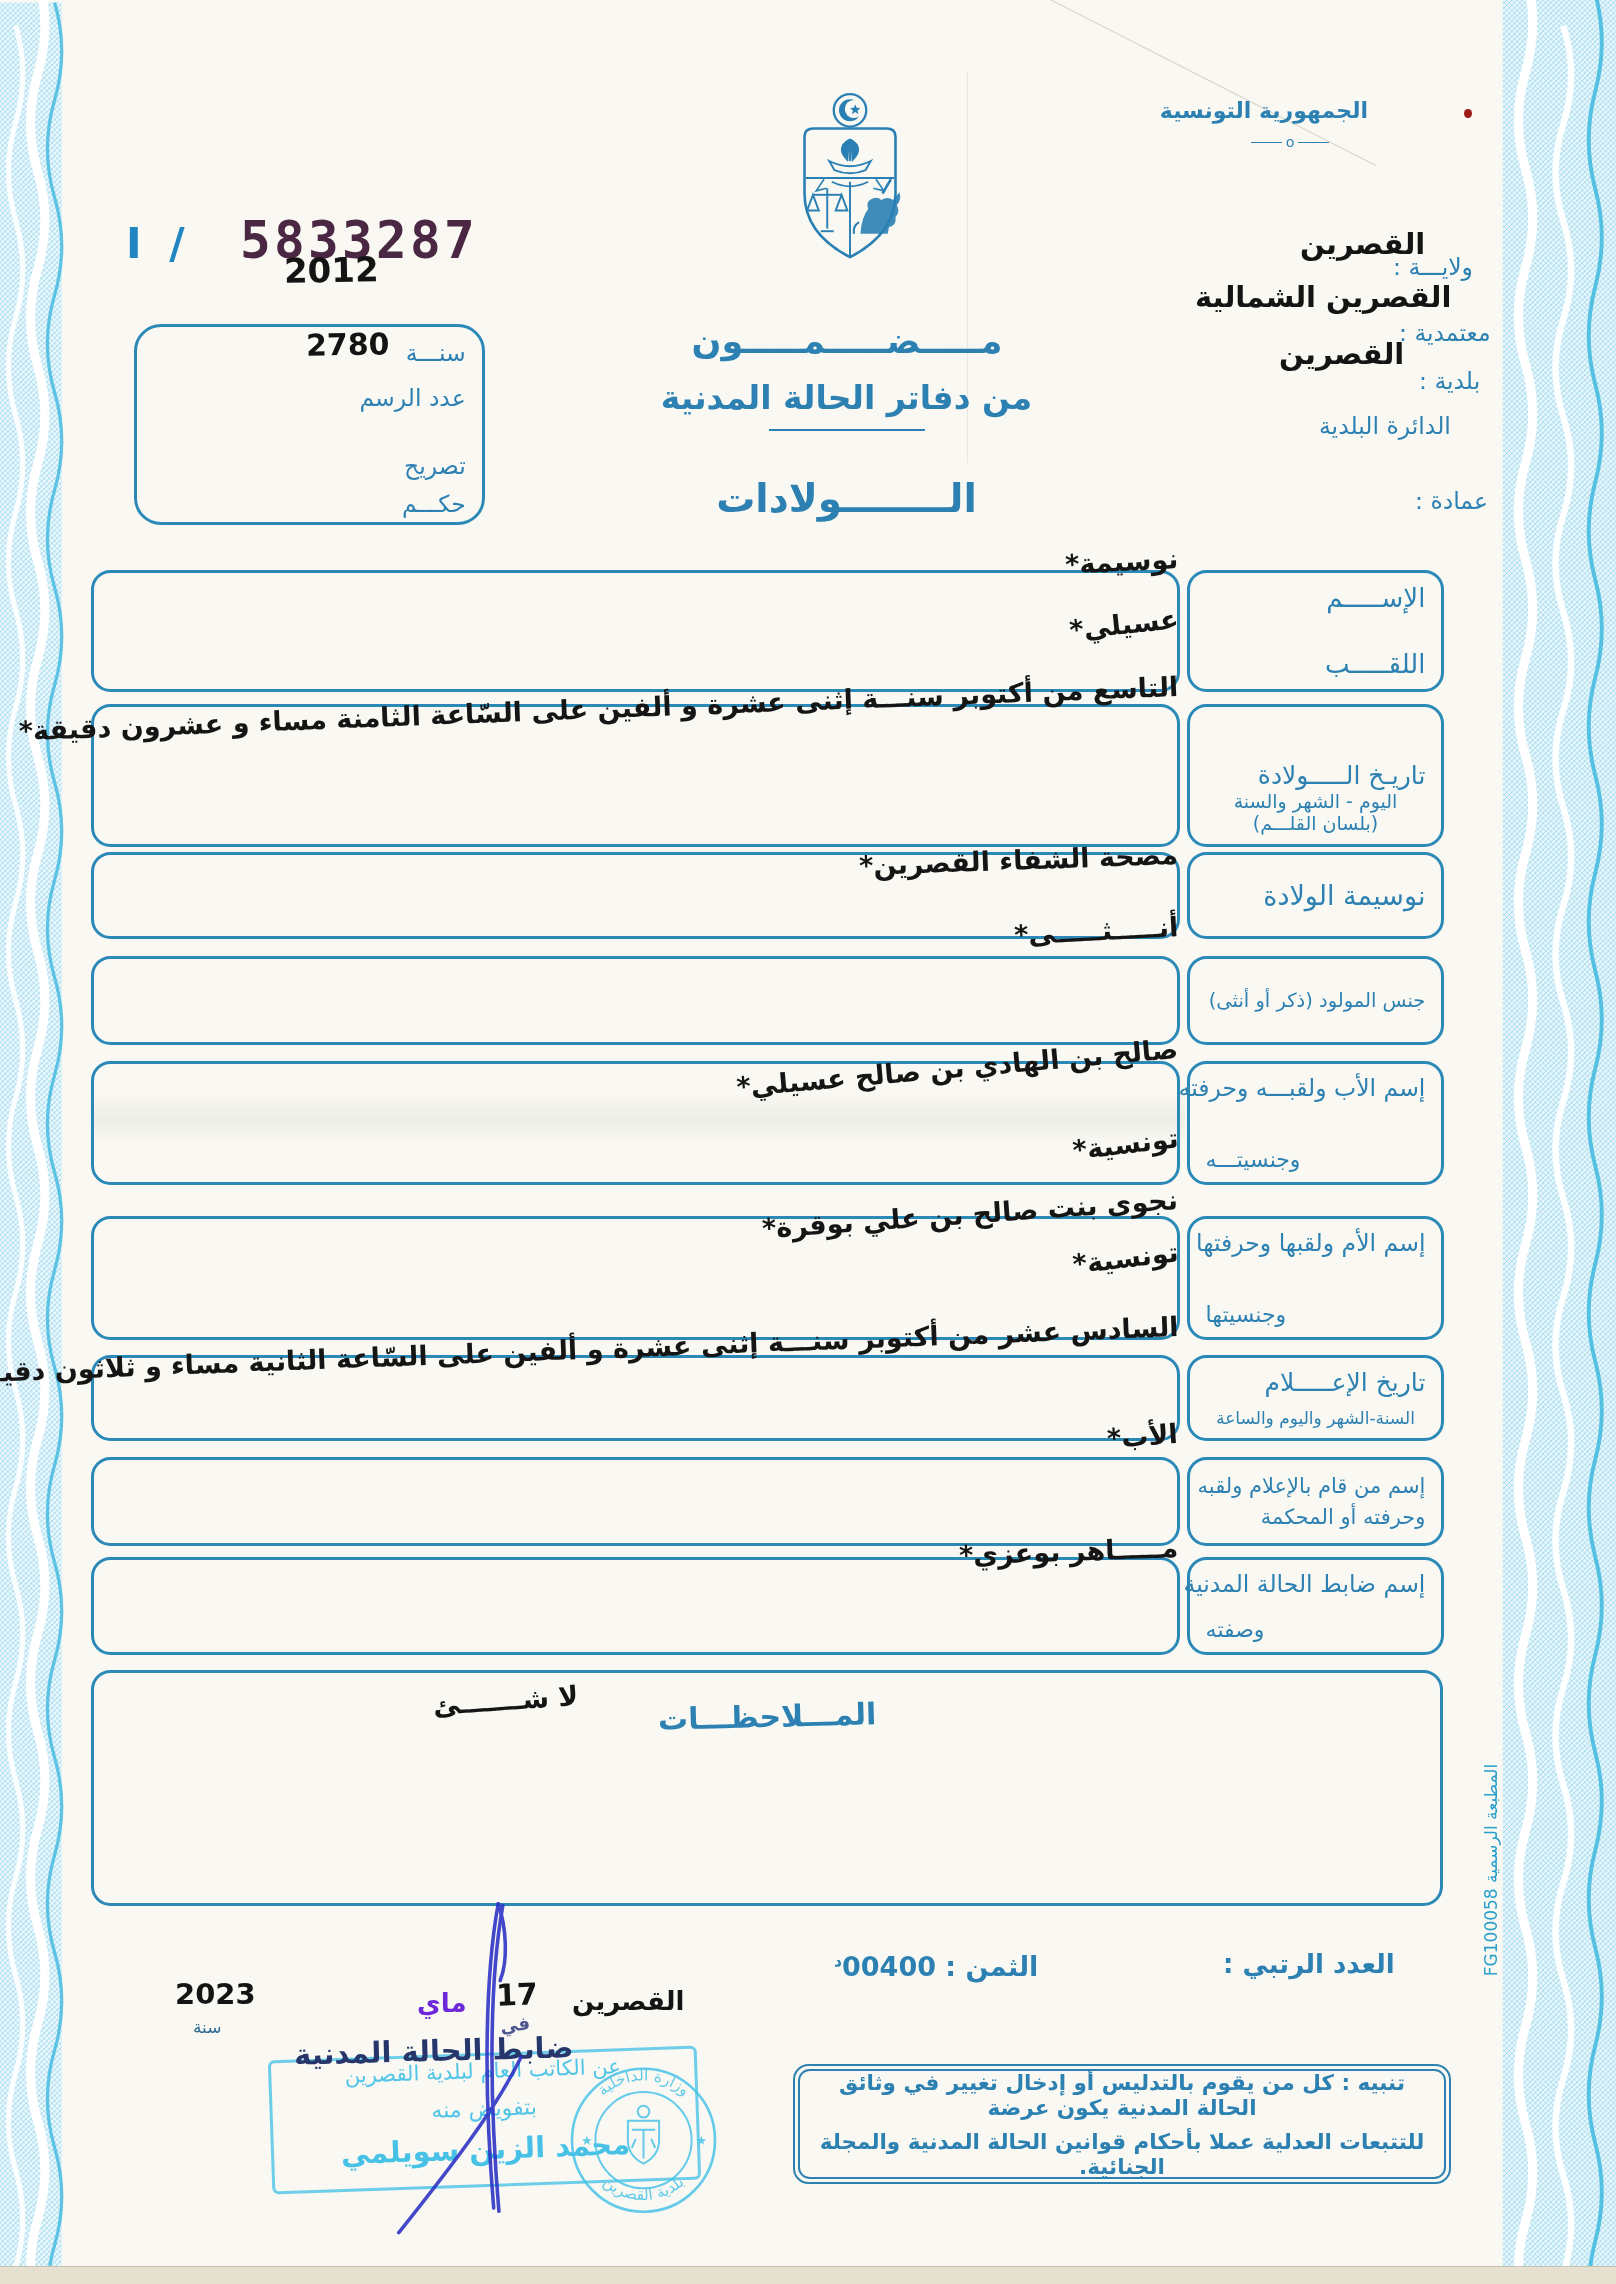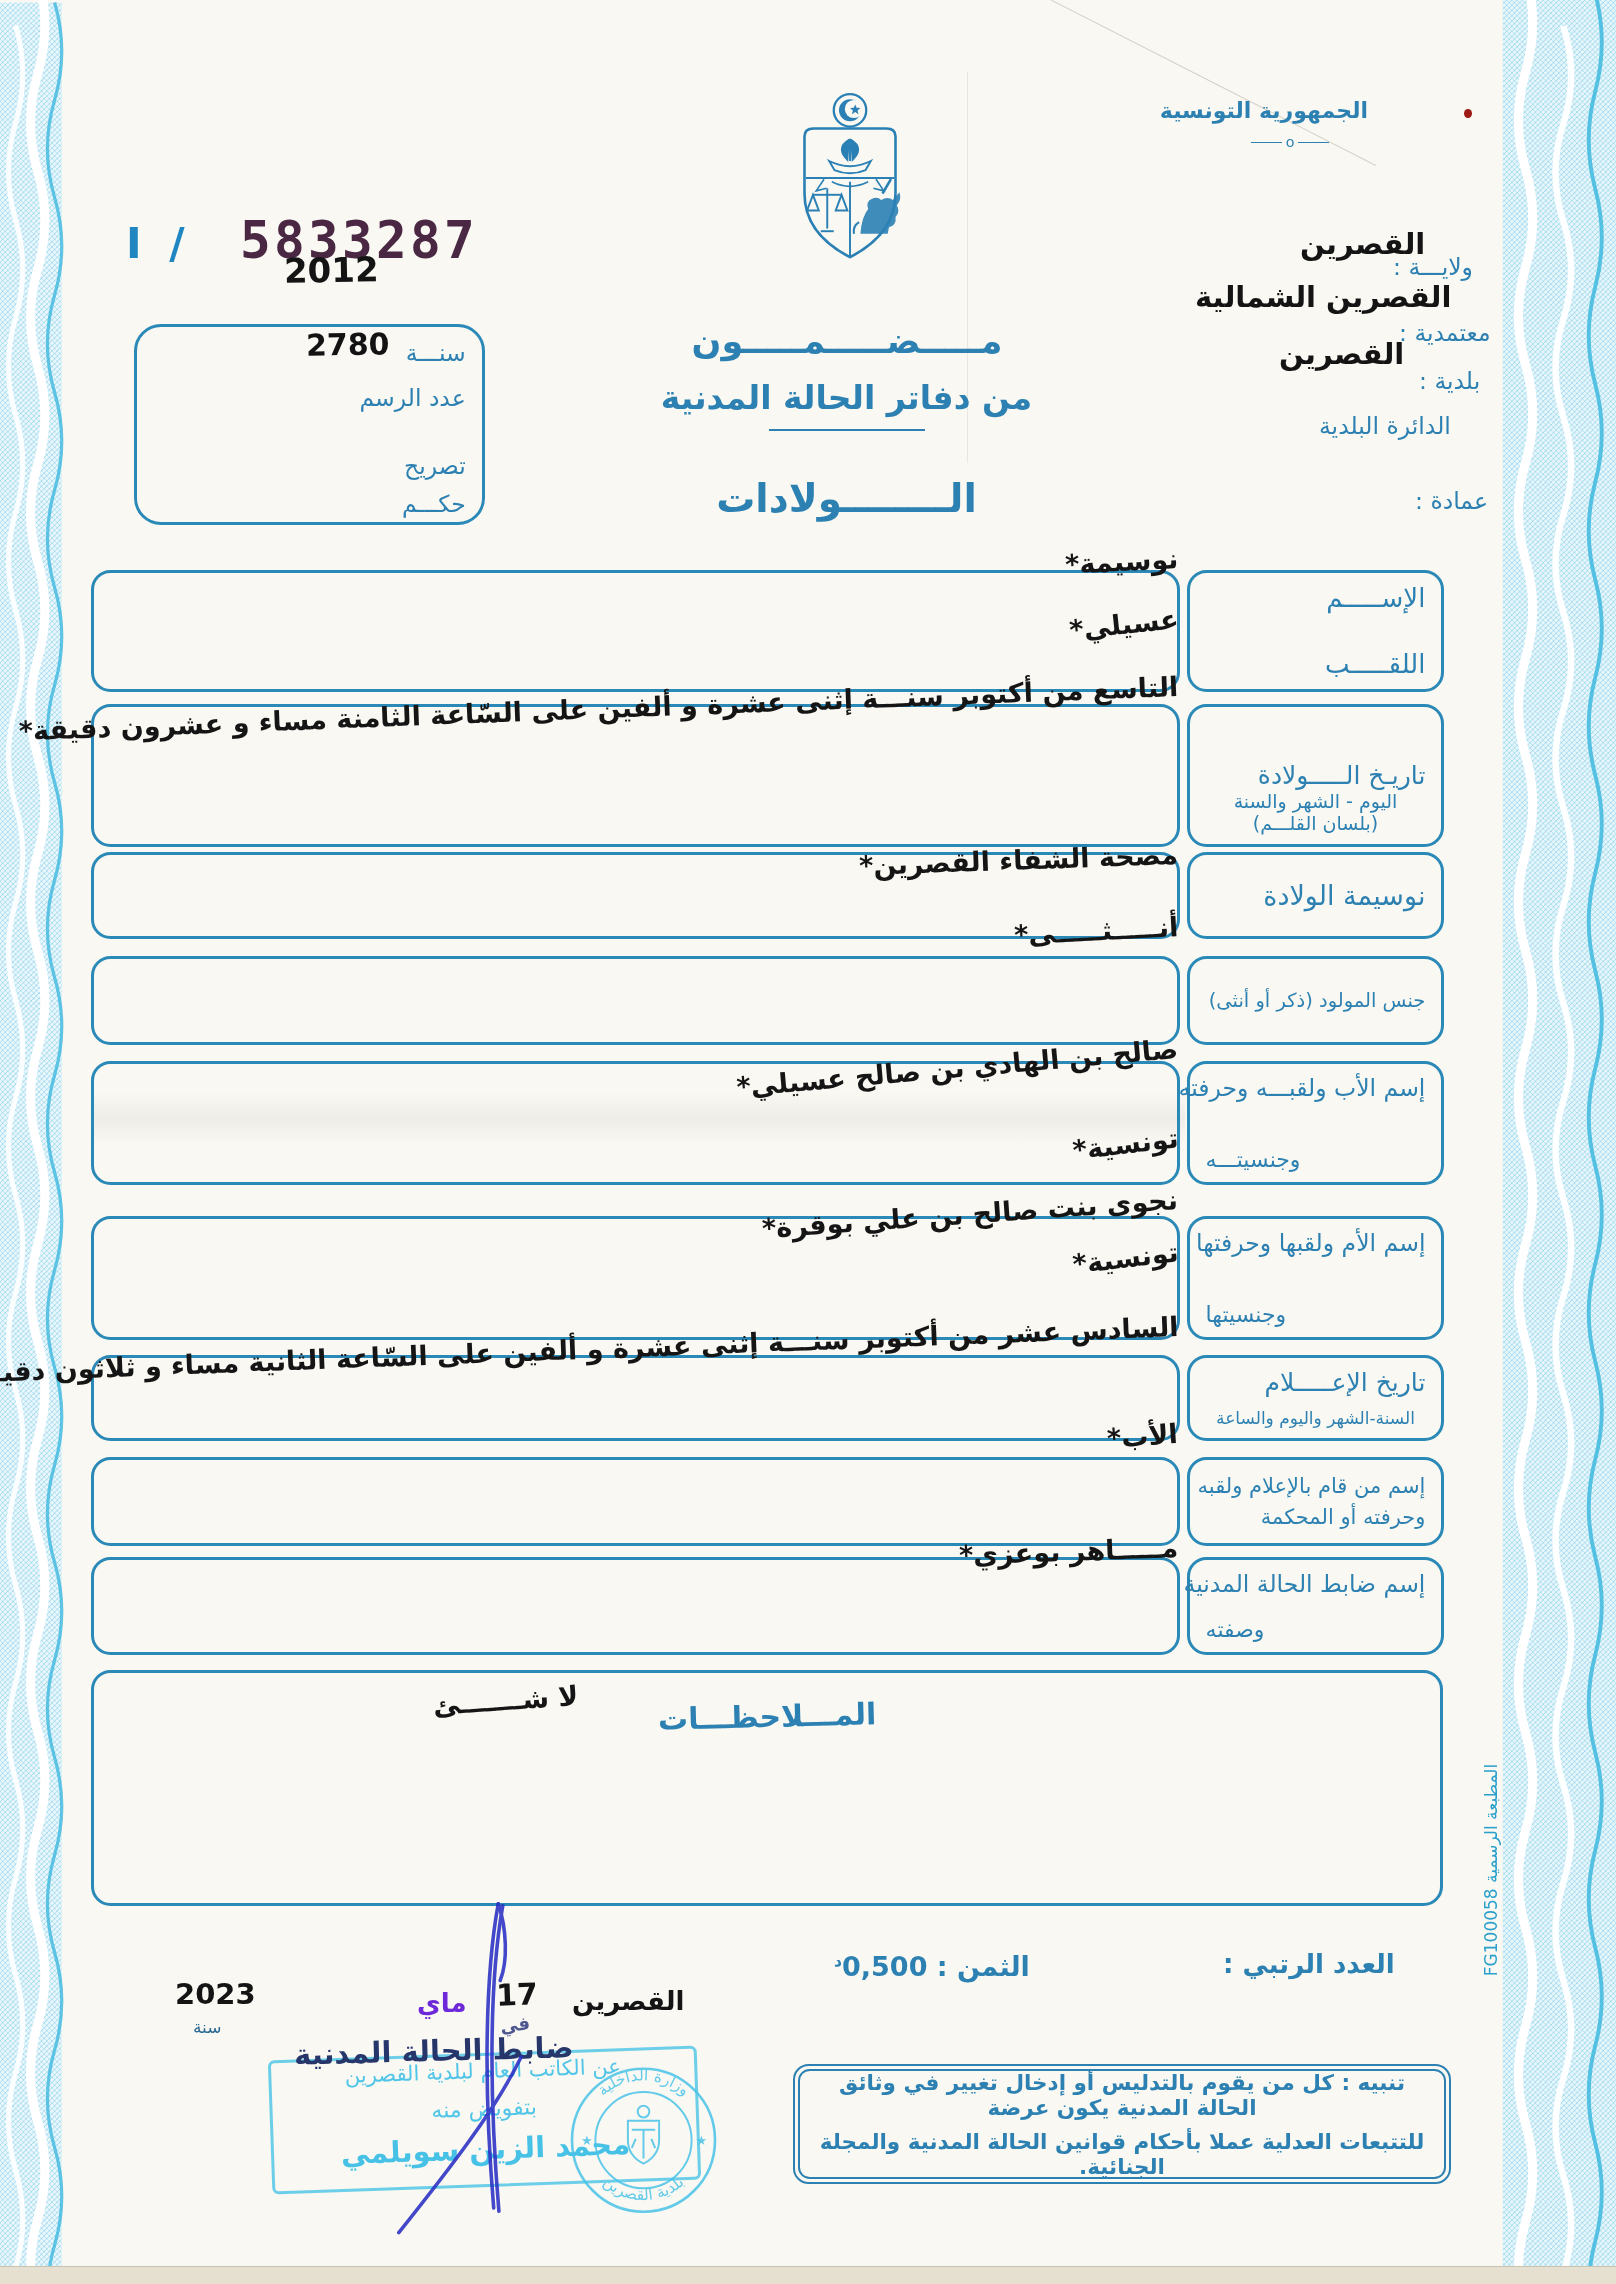--- a/index.html
+++ b/index.html
@@ -260,21 +260,21 @@
   </div>
   <div class="val v8">مـــــاهر بوعزي*</div>
 
   <div class="box remarks-box"></div>
   <div class="abs remarks-title rtl">المـــلاحظـــات</div>
   <div class="abs remarks-value rtl">لا شـــــــئ</div>
 
   <div class="abs ordinal">العدد الرتبي :</div>
   <div class="abs price rtl">
     <span>الثمن :</span>
-    <span>0,500</span><sup>د</sup>
+    <span>00400</span><sup>د</sup>
   </div>
   <div class="abs place rtl">القصرين</div>
   <div class="abs day">17</div>
   <div class="abs fi rtl">في</div>
   <div class="abs month rtl">ماي</div>
   <div class="abs ystamp">2023</div>
   <div class="abs yword rtl">سنة</div>
 
   <div class="abs rect-stamp">
     <div class="s1">عن الكاتب العام لبلدية القصرين</div>

